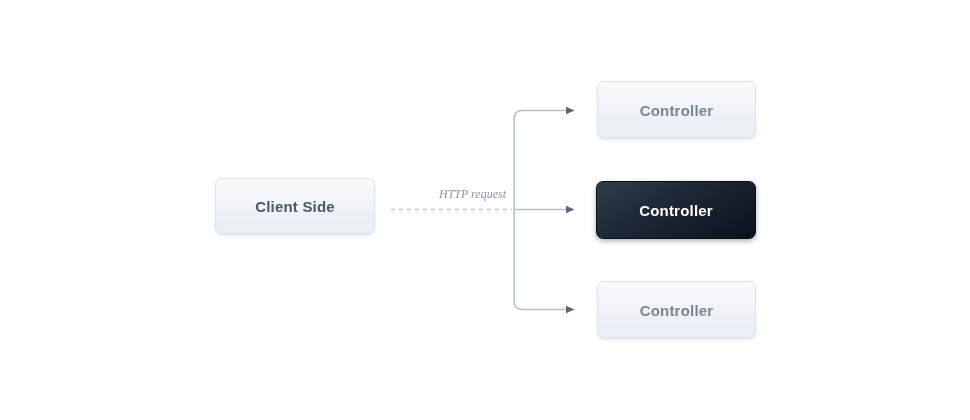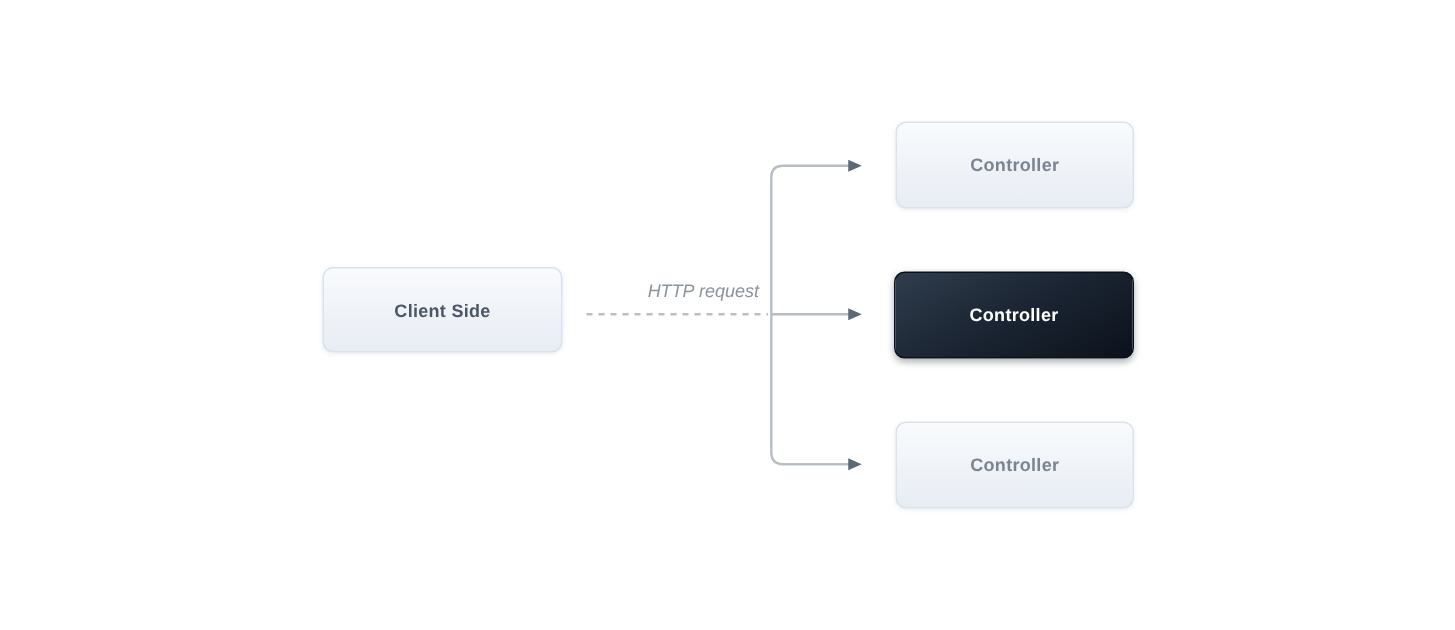--- a/index.html
+++ b/index.html
@@ -9,21 +9,21 @@
     width: 970px; height: 420px; overflow: hidden; position: relative;
   }
   .canvas {
     position: absolute; left: 0; top: 0; width: 970px; height: 420px;
     background: #ffffff;
   }
   .node {
     position: absolute;
     display: flex; align-items: center; justify-content: center;
     border-radius: 7px;
-    font-size: 12px;
+    font-size: 15px;
     letter-spacing: 0.2px;
   }
   .node.light {
     background: linear-gradient(180deg, #f9fbfd 0%, #eef2f7 60%, #e8edf4 100%);
     border: 1px solid #dbe2ec;
     box-shadow: 0 1px 3px rgba(141, 160, 185, 0.18);
     color: #7b8591;
     font-weight: 600;
   }
   .node.client {
@@ -48,20 +48,21 @@
   }
   .edge-label {
     position: absolute;
     left: 430px; top: 187px;
     width: 76px;
     text-align: right;
     font-size: 12px;
     font-style: italic;
     color: #8b93a0;
     white-space: nowrap;
+    font-family: Liberation Serif, serif;
   }
 </style>
 </head>
 <body>
 
 <div class="canvas">
 
   <svg id="connector-svg" viewBox="0 0 970 420" xmlns="http://www.w3.org/2000/svg">
     <defs>
       <marker id="arrowhead" markerWidth="10" markerHeight="10" refX="0.5" refY="4" orient="auto" markerUnits="userSpaceOnUse">

